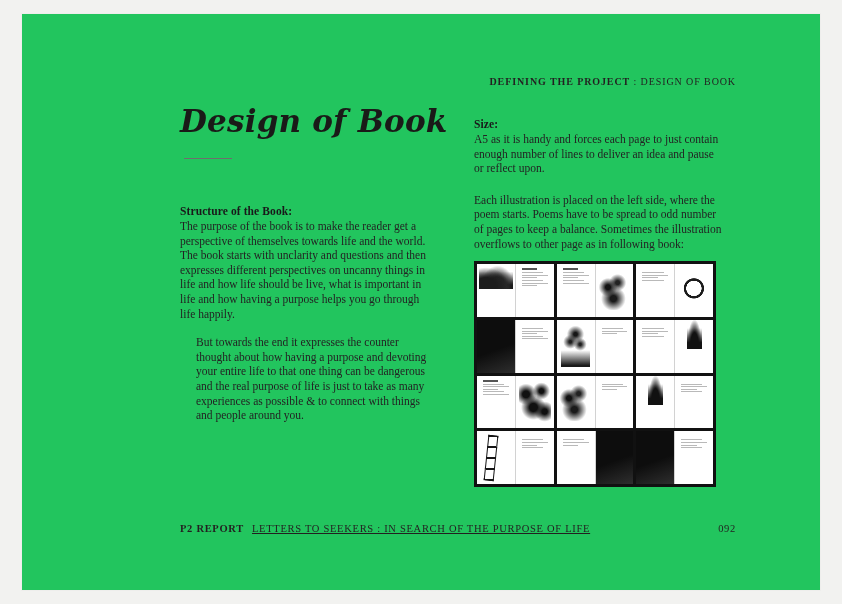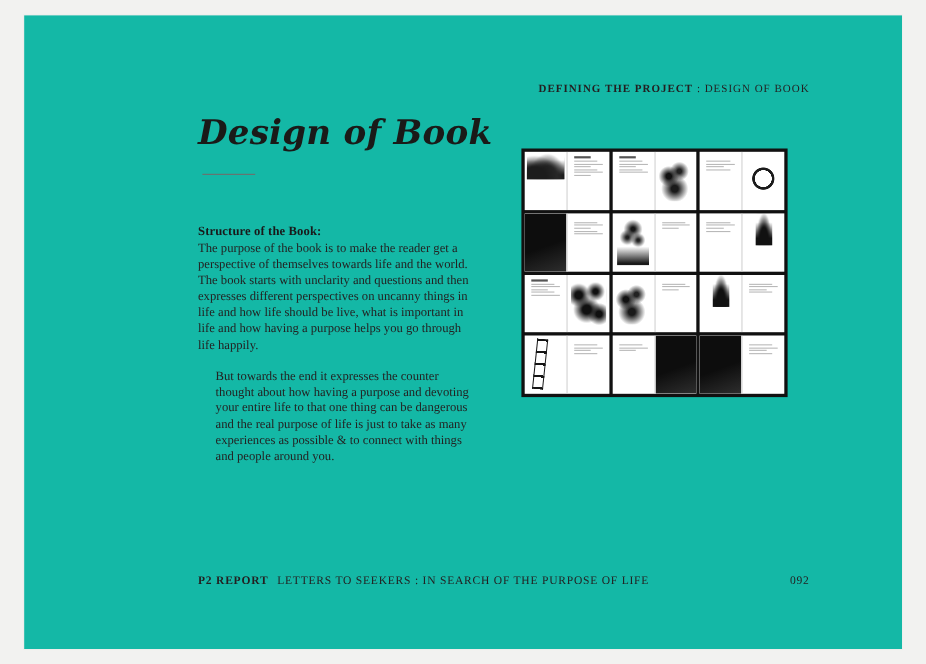--- a/index.html
+++ b/index.html
@@ -13,21 +13,21 @@
     overflow: hidden;
     font-family: "Liberation Serif", serif;
     color: #1d1d1b;
   }
   .page {
     position: absolute;
     left: 22px;
     top: 14px;
     width: 798px;
     height: 576px;
-    background: #14b8a6;
+    background: #22c55e;
     box-shadow: 0 0 0 1px #eeeeec;
   }
   .header {
     position: absolute;
     right: 84px;
     top: 62px;
     font-family: "Liberation Serif", serif;
     font-size: 10px;
     letter-spacing: 0.9px;
     color: #231f20;
@@ -247,20 +247,21 @@
     align-items: center;
     font-size: 10.5px;
     letter-spacing: 0.7px;
     color: #231f20;
   }
   .footer .fb {
     font-weight: bold;
   }
   .footer .ftxt {
     margin-left: 8px;
+    text-decoration: underline;
   }
   .footer-left {
     display: flex;
     align-items: baseline;
   }
 </style>
 </head>
 <body>
 
 <div class="page">
@@ -274,22 +275,27 @@
     <div class="title-rule"></div>
 
     <div class="block-struct">
       <p class="subhead">Structure of the Book:</p>
       <p class="para">The purpose of the book is to make the reader get a perspective of themselves towards life and the world. The book starts with unclarity and questions and then expresses different perspectives on uncanny things in life and how life should be live, what is important in life and how having a purpose helps you go through life happily.</p>
       <p class="para">But towards the end it expresses the counter thought about how having a purpose and devoting your entire life to that one thing can be dangerous and the real purpose of life is just to take as many experiences as possible &amp; to connect with things and people around you.</p>
     </div>
   </div>
 
   <div class="col-right">
+    <div class="block-size">
+      <p class="subhead">Size:</p>
+      <p class="para">A5 as it is handy and forces each page to just contain enough number of lines to deliver an idea and pause or reflect upon.</p>
+    </div>
 
     <div class="block-illus">
+      <p class="para">Each illustration is placed on the left side, where the poem starts. Poems have to be spread to odd number of pages to keep a balance. Sometimes the illustration overflows to other page as in following book:</p>
     </div>
 
     <div class="grid-wrap">
       <div class="grid">
 
         <div class="spread">
           <div class="half">
               <div class="art ink-a"></div>
             </div>
           <div class="half">

